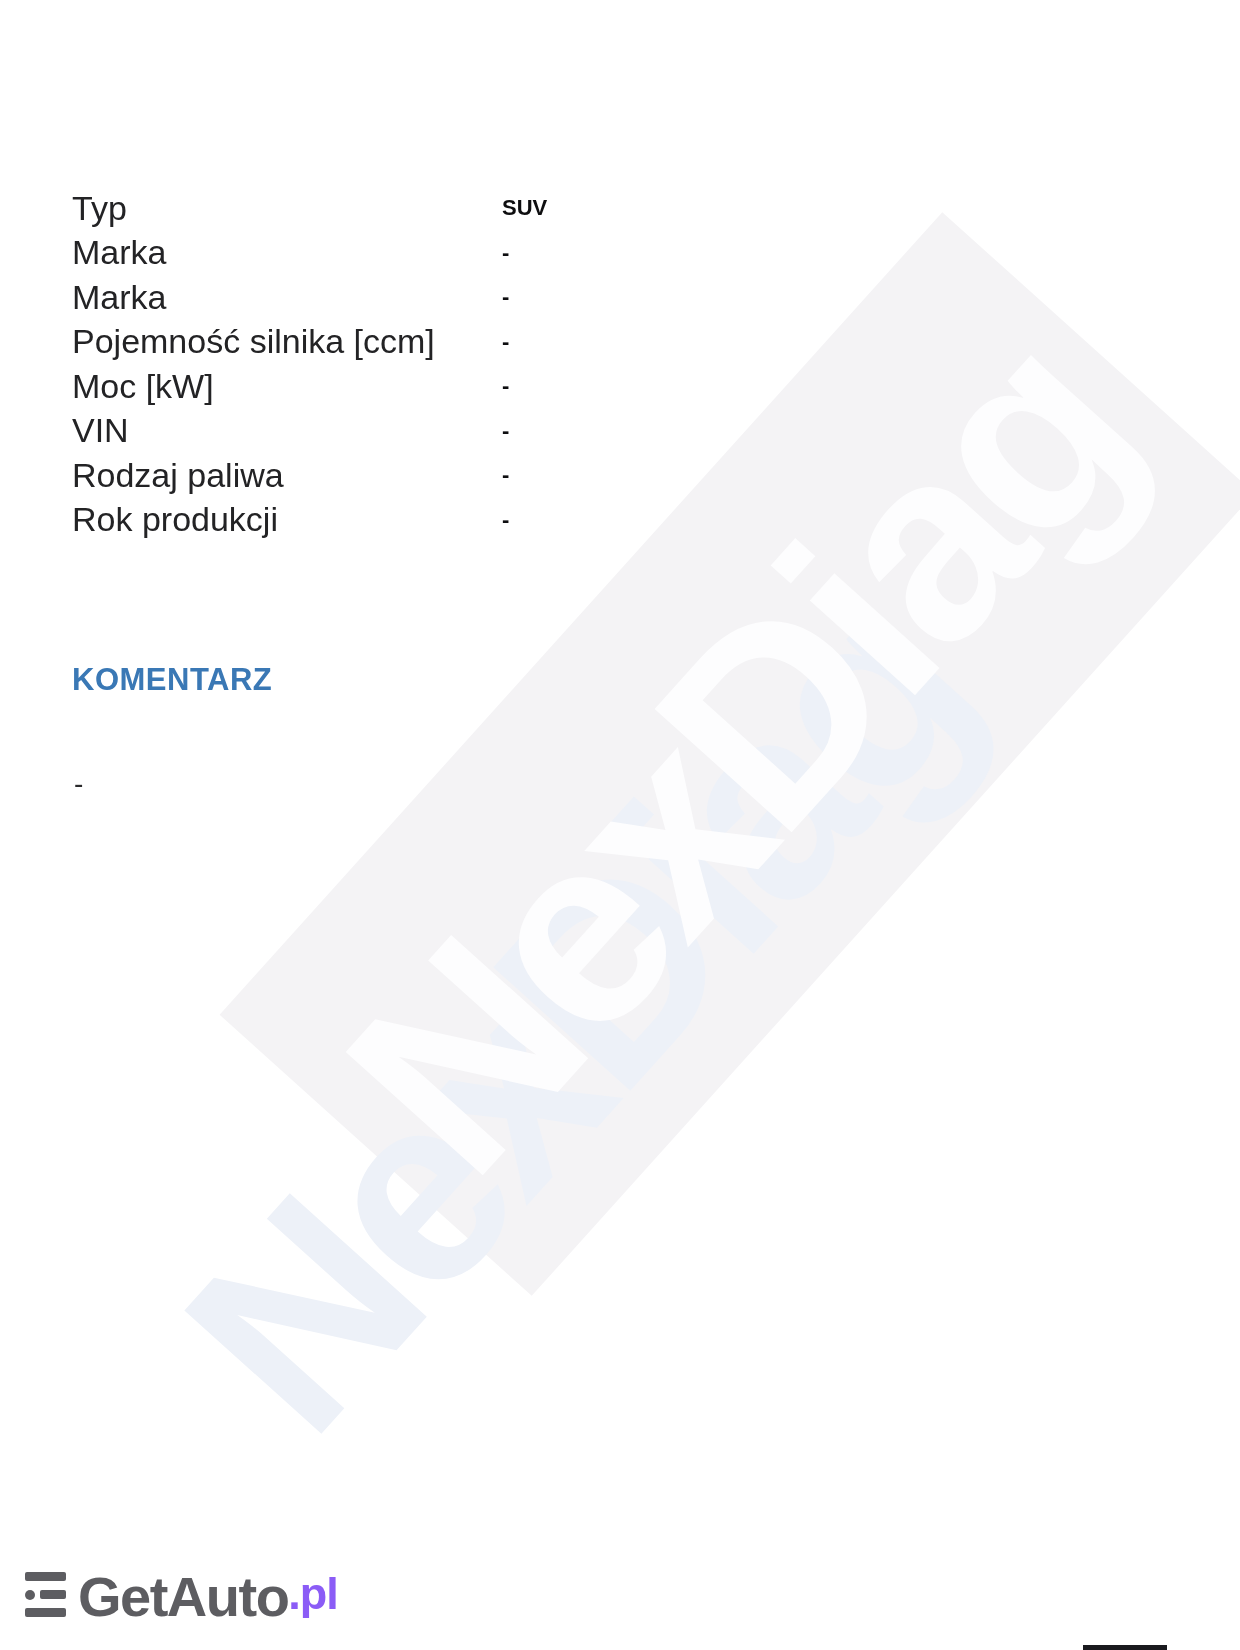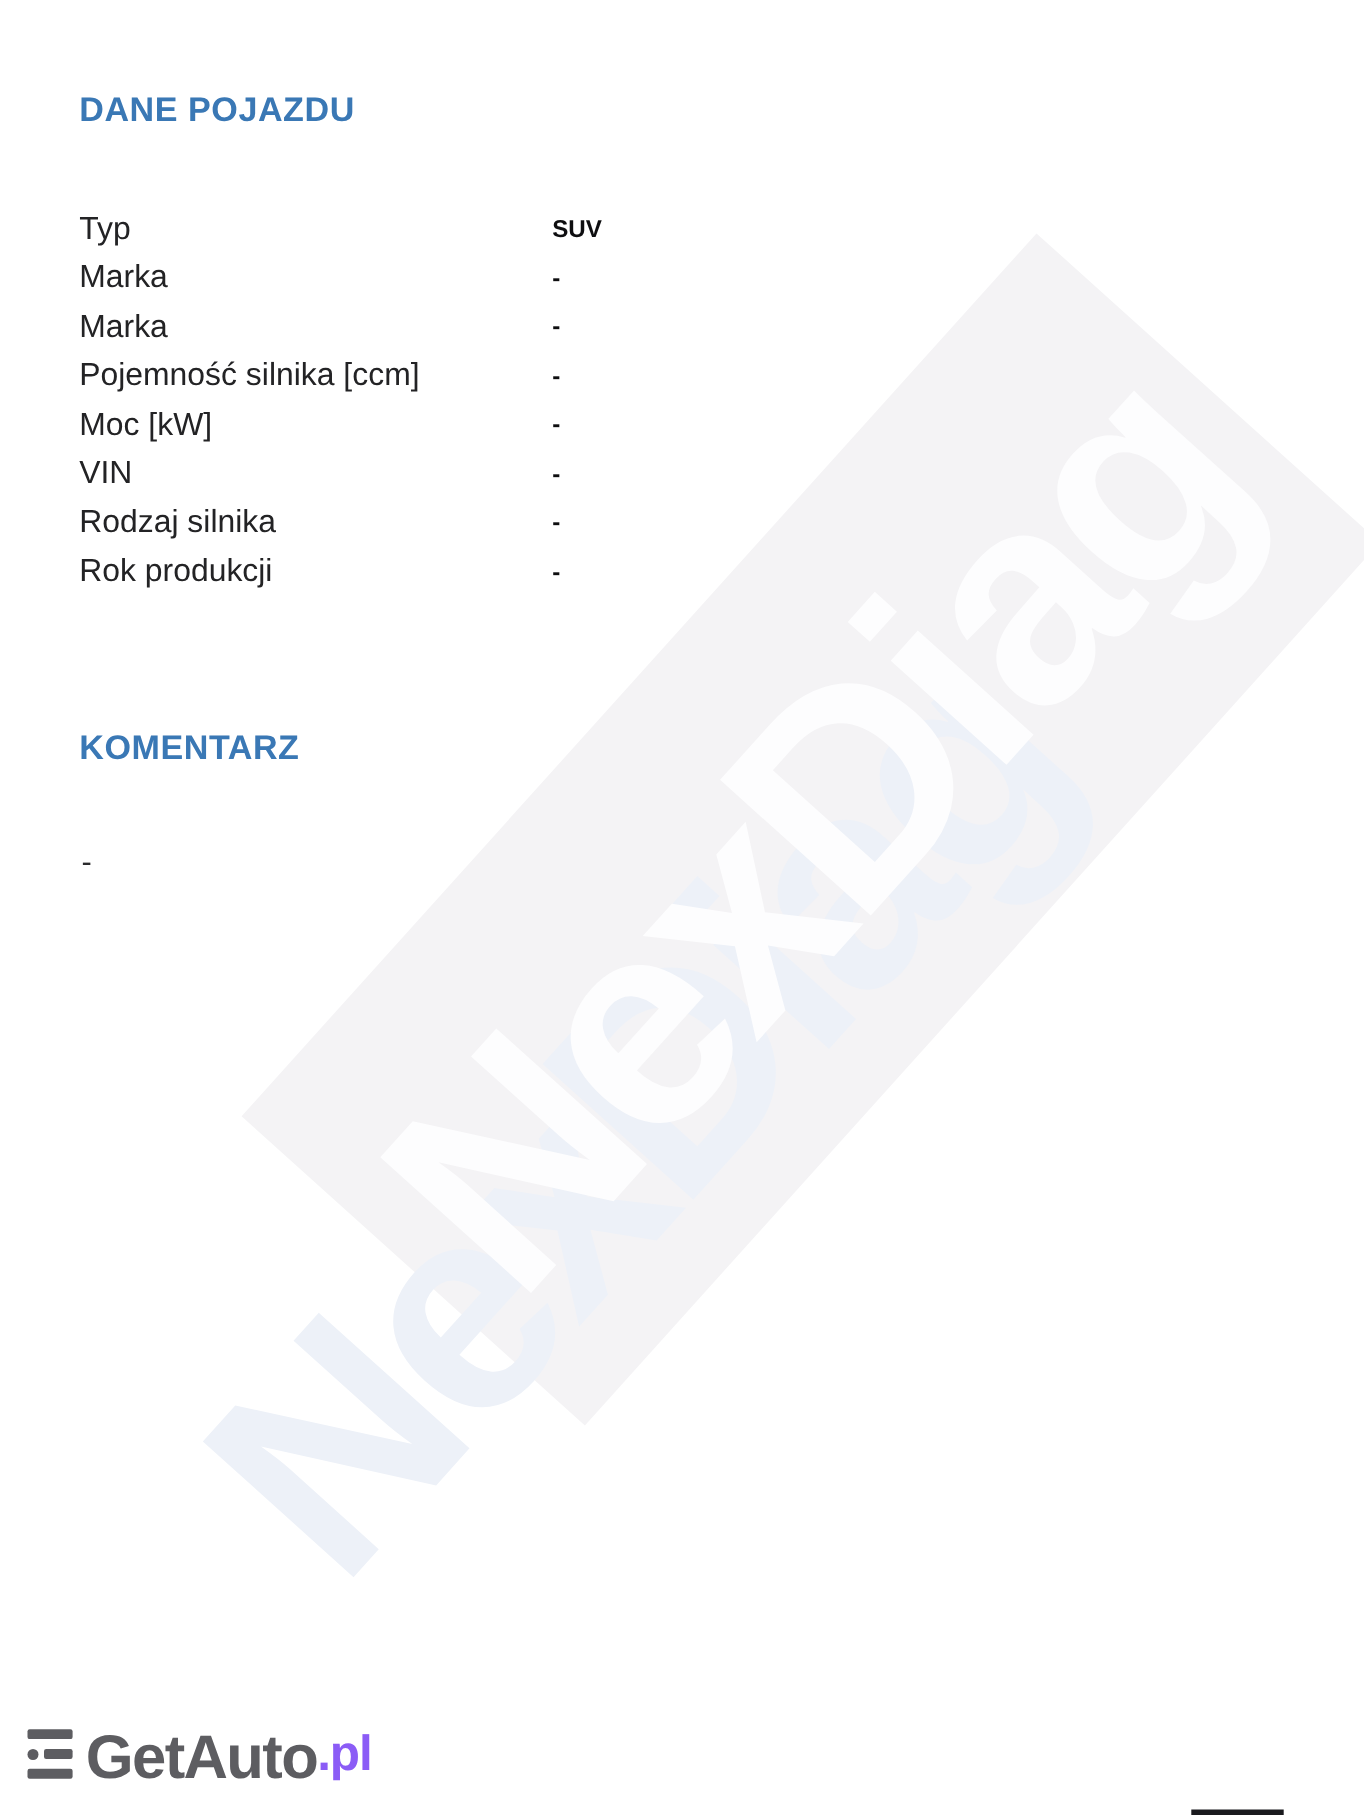--- a/index.html
+++ b/index.html
@@ -54,21 +54,21 @@
   .vehicle-table {
     position: absolute;
     left: 72px;
     top: 186px;
     display: grid;
     grid-template-columns: 430px auto;
     grid-auto-rows: 44.5px;
     align-items: center;
   }
   .vt-label {
-    font-size: 29px;
+    font-size: 34px;
     color: #232325;
     white-space: nowrap;
   }
   .vt-value {
     font-size: 22px;
     font-weight: bold;
     color: #0e0e10;
     white-space: nowrap;
   }
 
@@ -128,42 +128,41 @@
 </style>
 </head>
 <body>
 
 <div class="watermark-band">
   <span class="watermark-text">NexDiag</span>
 </div>
 
 <div class="content">
 
-  <div class="section-title" id="title-vehicle">DANE POJAZDU</div>
 
   <div class="vehicle-table">
     <div class="vt-label">Typ</div>
     <div class="vt-value">SUV</div>
 
     <div class="vt-label">Marka</div>
     <div class="vt-value">-</div>
 
     <div class="vt-label">Marka</div>
     <div class="vt-value">-</div>
 
     <div class="vt-label">Pojemność silnika [ccm]</div>
     <div class="vt-value">-</div>
 
     <div class="vt-label">Moc [kW]</div>
     <div class="vt-value">-</div>
 
     <div class="vt-label">VIN</div>
     <div class="vt-value">-</div>
 
-    <div class="vt-label">Rodzaj silnika</div>
+    <div class="vt-label">Rodzaj paliwa</div>
     <div class="vt-value">-</div>
 
     <div class="vt-label">Rok produkcji</div>
     <div class="vt-value">-</div>
   </div>
 
   <div class="section-title" id="title-comment">KOMENTARZ</div>
 
   <div class="comment-text">-</div>
 

